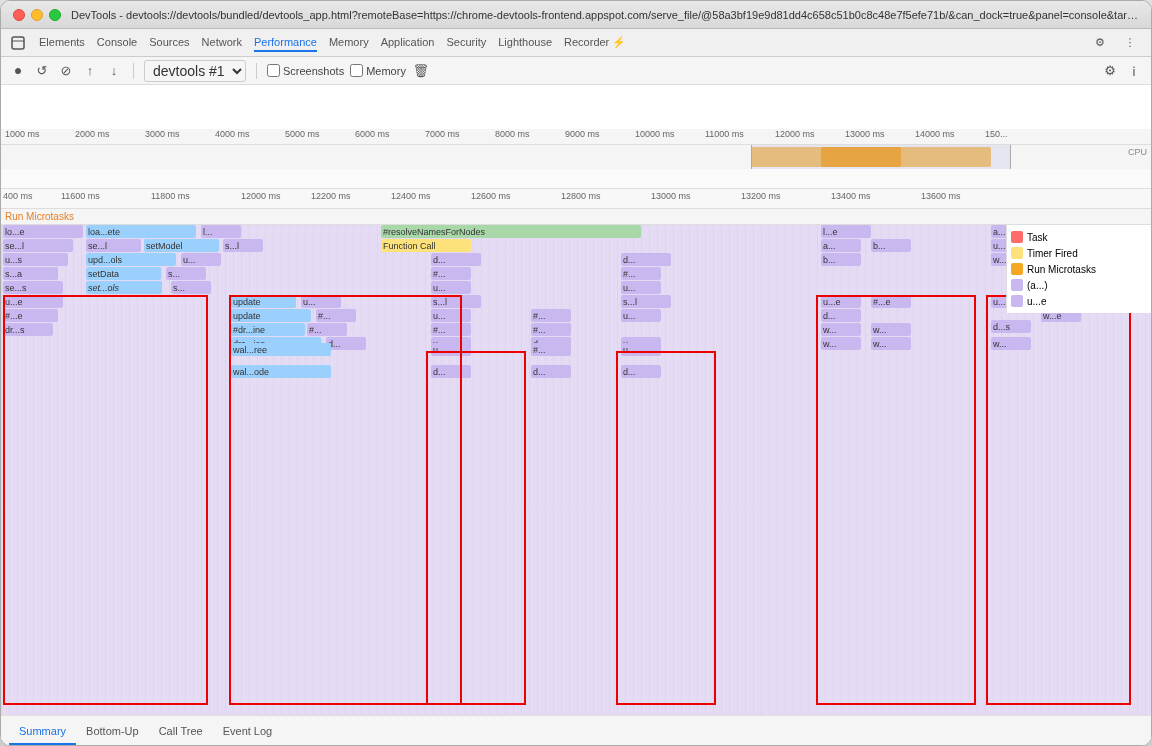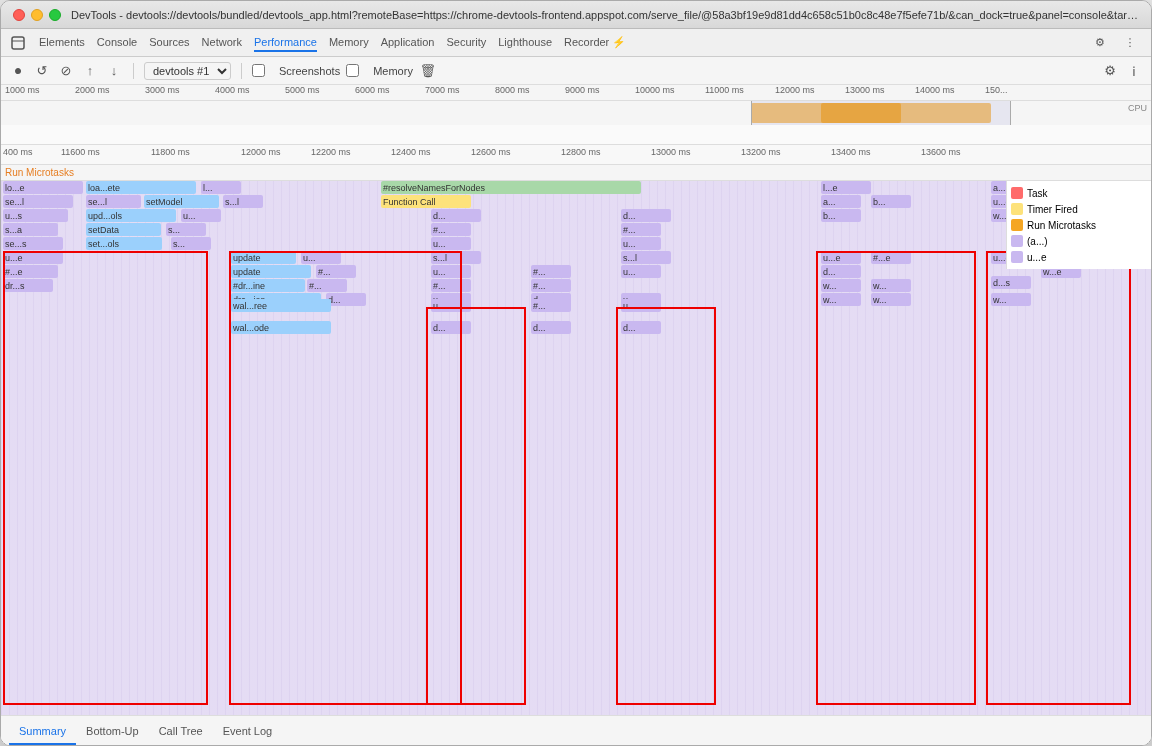--- a/index.html
+++ b/index.html
@@ -133,28 +133,28 @@
       height: 16px;
       background: #ccc;
       margin: 0 4px;
     }
 
     .target-select {
       background: #f5f5f5;
       border: 1px solid #ccc;
       border-radius: 3px;
       padding: 1px 4px;
-      font-size: 11px;
+      font-size: 14px;
       color: #333;
     }
 
     .checkbox-item {
       display: flex;
       align-items: center;
-      gap: 14px;
+      gap: 3px;
       font-size: 11px;
       color: #444;
     }
 
     .toolbar2-spacer { flex: 1; }
 
     
     .devtools-content {
       flex: 1;
       display: flex;
@@ -164,20 +164,21 @@
     }
 
     
     .timeline-overview {
       height: 60px;
       background: #fafafa;
       border-bottom: 1px solid #ddd;
       position: relative;
       overflow: hidden;
       flex-shrink: 0;
+      margin-top: 44px;
     }
 
     .timeline-ruler {
       height: 16px;
       background: #f5f5f5;
       border-bottom: 1px solid #ddd;
       display: flex;
       align-items: center;
       position: relative;
     }
@@ -508,21 +509,21 @@
           <div style="position:absolute;top:42px;left:0;right:8px;height:14px;">
             <div class="flame-block fb-purple" style="left:2px;width:55px;top:0;">s...a</div>
             <div class="flame-block fb-blue" style="left:85px;width:75px;top:0;">setData</div>
             <div class="flame-block fb-purple" style="left:165px;width:40px;top:0;">s...</div>
             <div class="flame-block fb-purple" style="left:430px;width:40px;top:0;">#...</div>
             <div class="flame-block fb-purple" style="left:620px;width:40px;top:0;">#...</div>
           </div>
 
           <div style="position:absolute;top:56px;left:0;right:0;height:14px;">
             <div class="flame-block fb-purple" style="left:2px;width:60px;top:0;">se...s</div>
-            <div class="flame-block fb-blue" style="left:85px;width:76px;top:0;">set...ols</div>
+            <div class="flame-block fb-blue" style="left:85px;width:76px;top:0;font-style:italic;">set...ols</div>
             <div class="flame-block fb-purple" style="left:170px;width:40px;top:0;">s...</div>
             <div class="flame-block fb-purple" style="left:430px;width:40px;top:0;">u...</div>
             <div class="flame-block fb-purple" style="left:620px;width:40px;top:0;">u...</div>
           </div>
 
           <div style="position:absolute;top:70px;left:0;right:0;height:14px;">
             <div class="flame-block fb-purple" style="left:2px;width:60px;top:0;">u...e</div>
             <div class="flame-block fb-blue" style="left:230px;width:65px;top:0;">update</div>
             <div class="flame-block fb-purple" style="left:300px;width:40px;top:0;">u...</div>
             <div class="flame-block fb-purple" style="left:430px;width:50px;top:0;">s...l</div>

